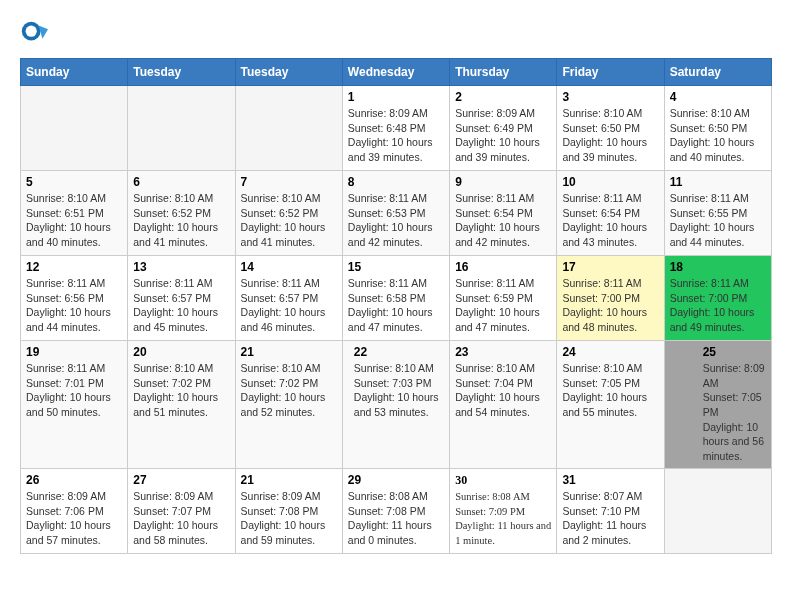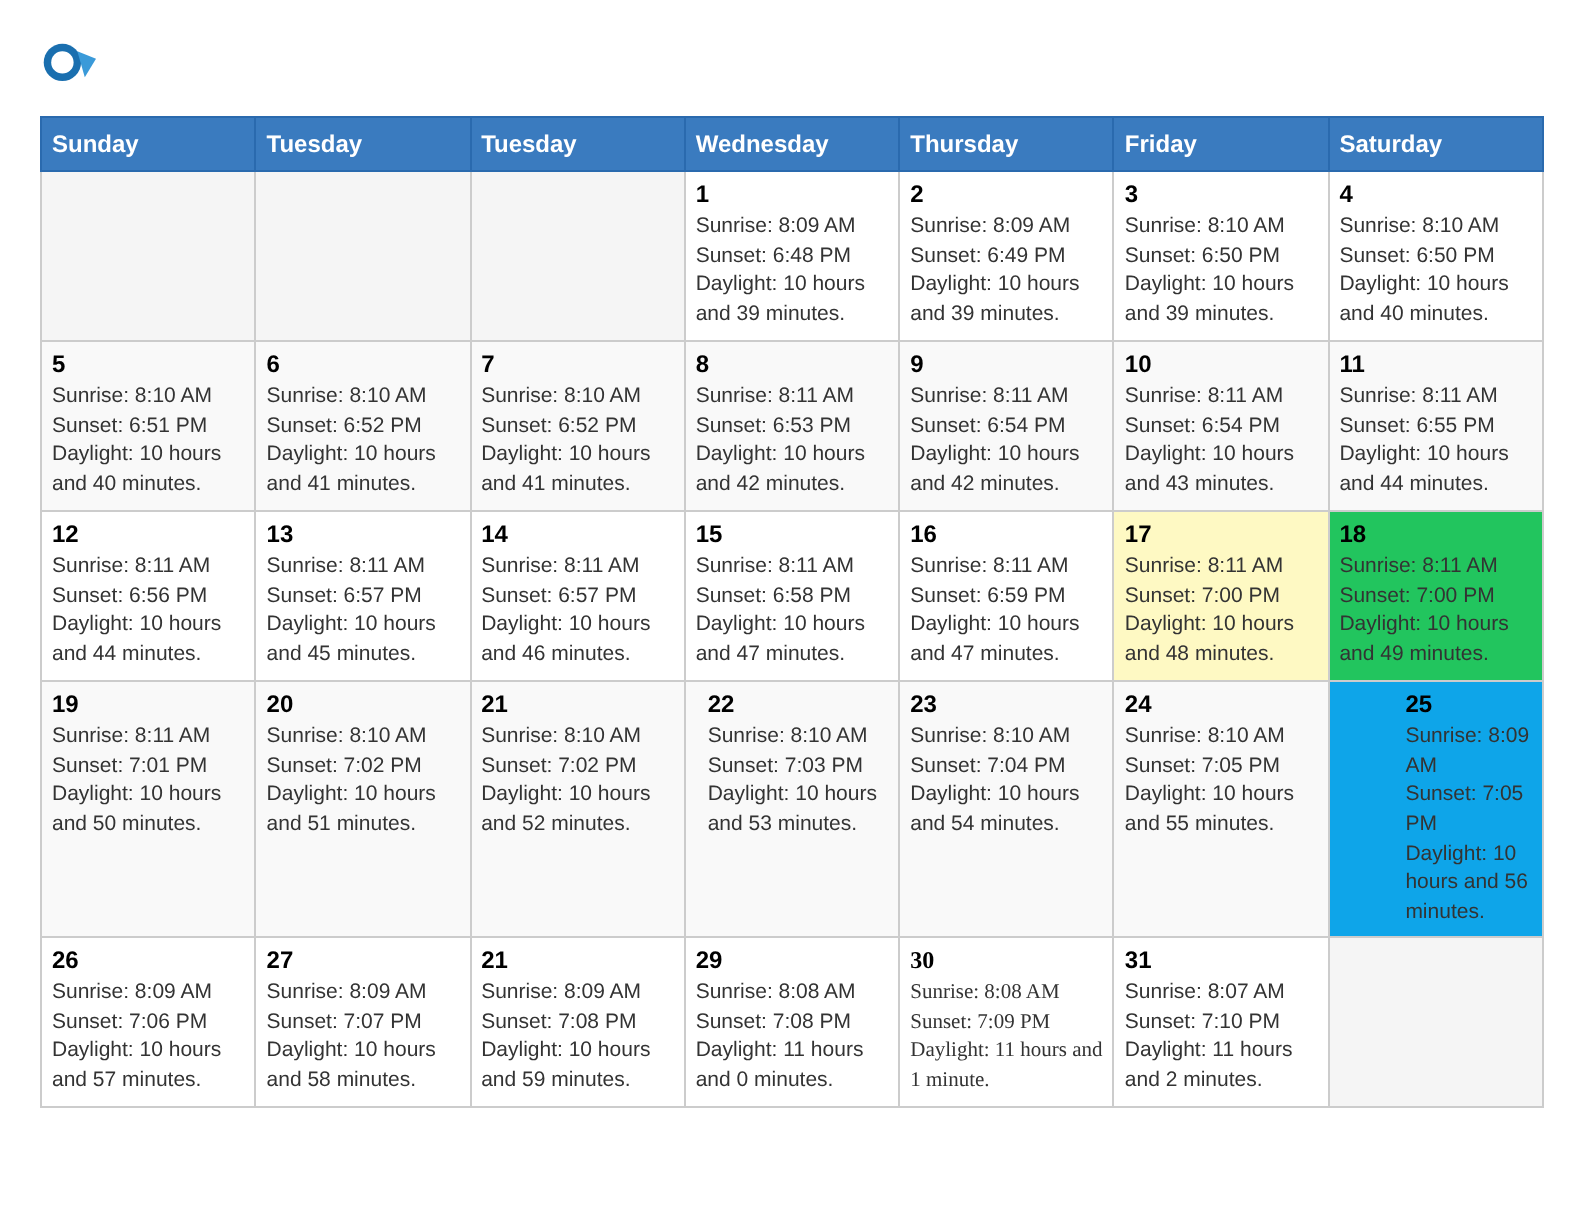--- a/index.html
+++ b/index.html
@@ -214,21 +214,21 @@
           <div class="day-info">Sunrise: 8:10 AM<br>Sunset: 7:03 PM<br>Daylight: 10 hours and 53 minutes.</div>
         </td>
         <td style="background: rgb(249, 249, 249);">
           <span class="day-num">23</span>
           <div class="day-info">Sunrise: 8:10 AM<br>Sunset: 7:04 PM<br>Daylight: 10 hours and 54 minutes.</div>
         </td>
         <td style="background: rgb(249, 249, 249);">
           <span class="day-num">24</span>
           <div class="day-info">Sunrise: 8:10 AM<br>Sunset: 7:05 PM<br>Daylight: 10 hours and 55 minutes.</div>
         </td>
-        <td style="background: #0ea5e9; padding-left: 38px;">
+        <td style="background: #a3a3a3; padding-left: 38px;">
           <span class="day-num">25</span>
           <div class="day-info">Sunrise: 8:09 AM<br>Sunset: 7:05 PM<br>Daylight: 10 hours and 56 minutes.</div>
         </td>
       </tr>
       <tr style="background: rgb(255, 255, 255);">
         <td style="background: rgb(255, 255, 255);">
           <span class="day-num">26</span>
           <div class="day-info">Sunrise: 8:09 AM<br>Sunset: 7:06 PM<br>Daylight: 10 hours and 57 minutes.</div>
         </td>
         <td style="background: rgb(255, 255, 255);">

